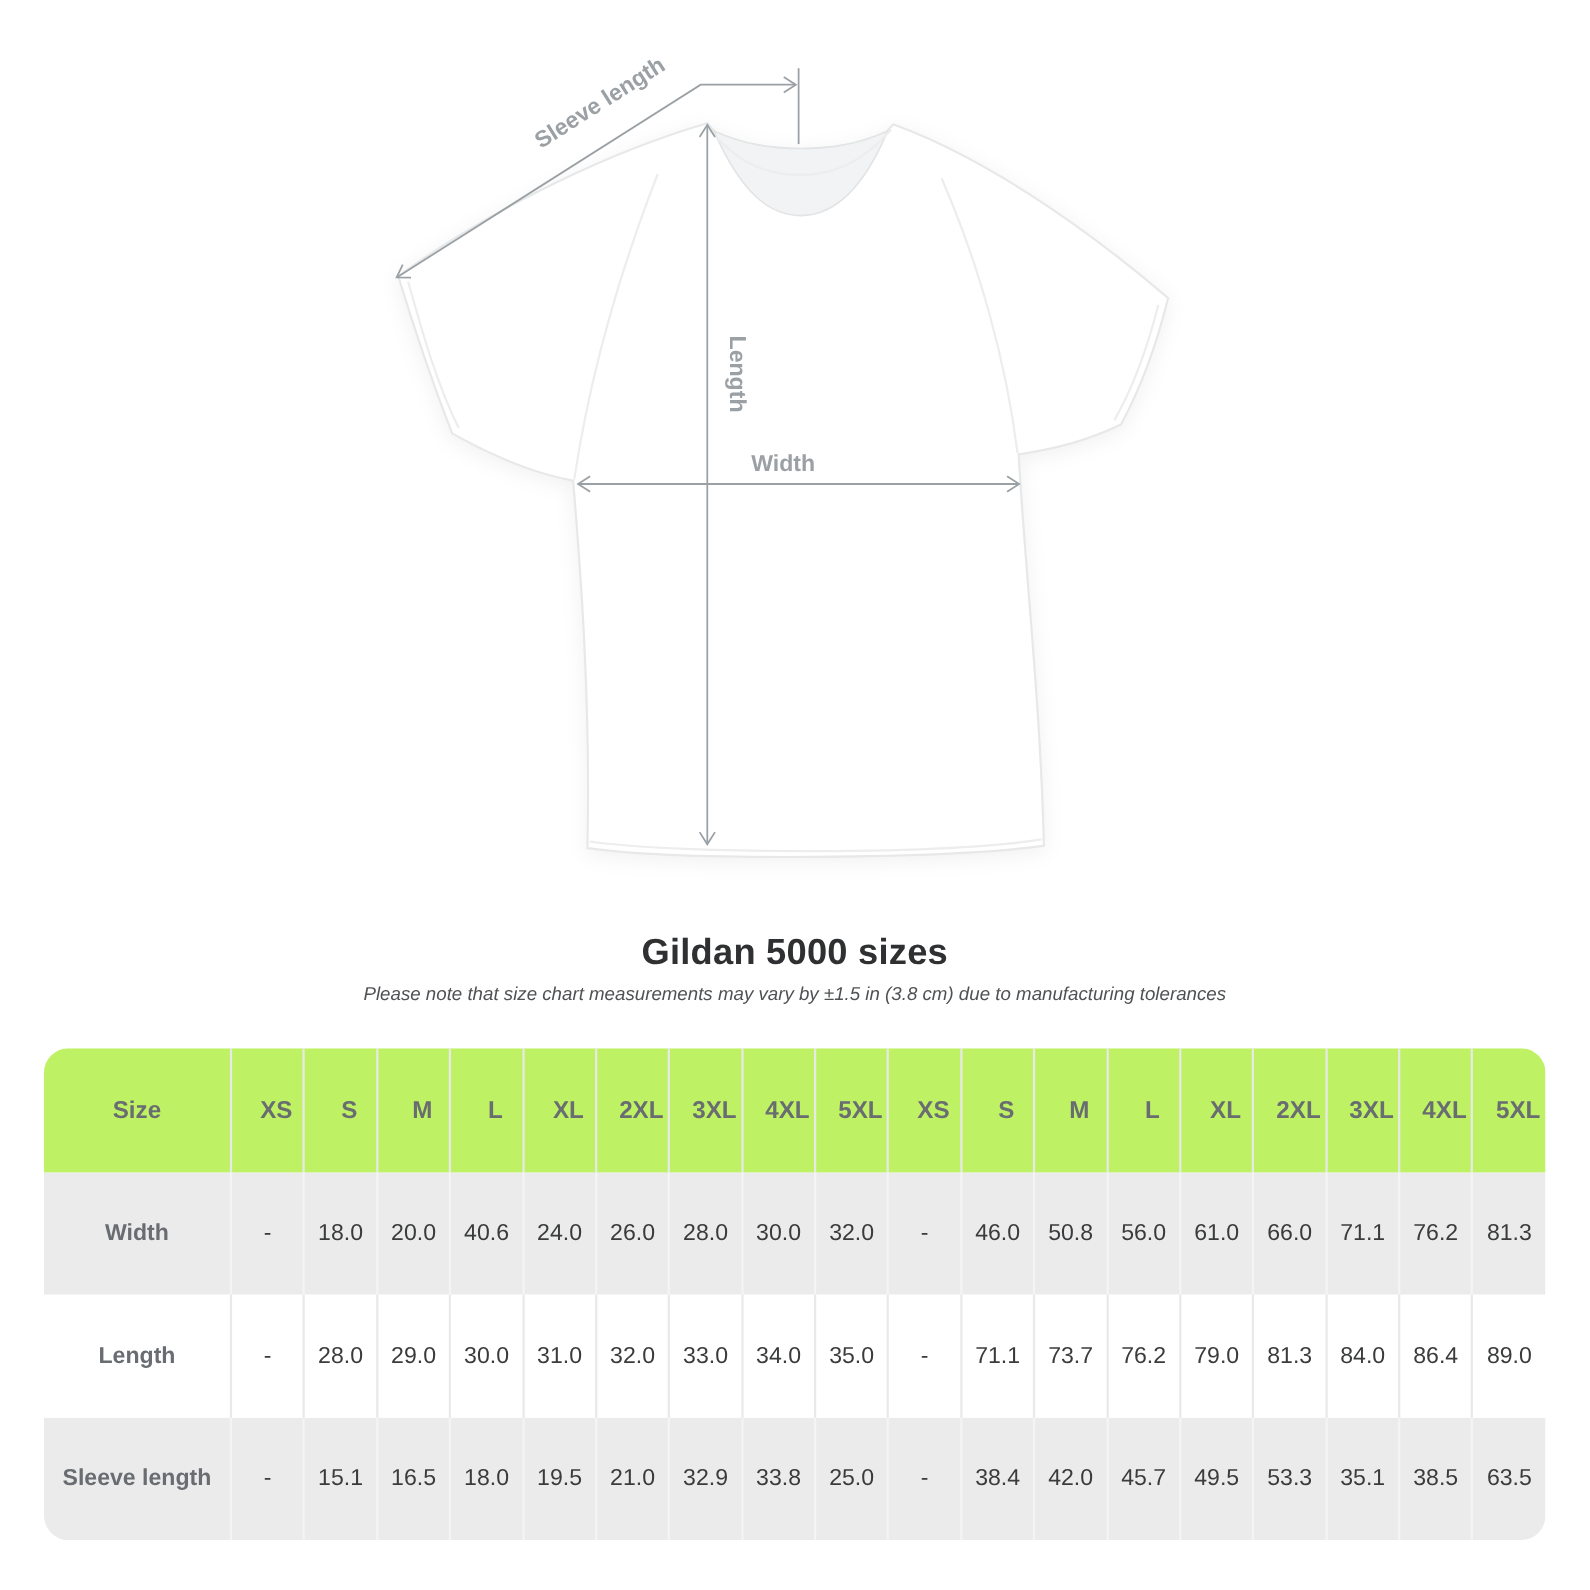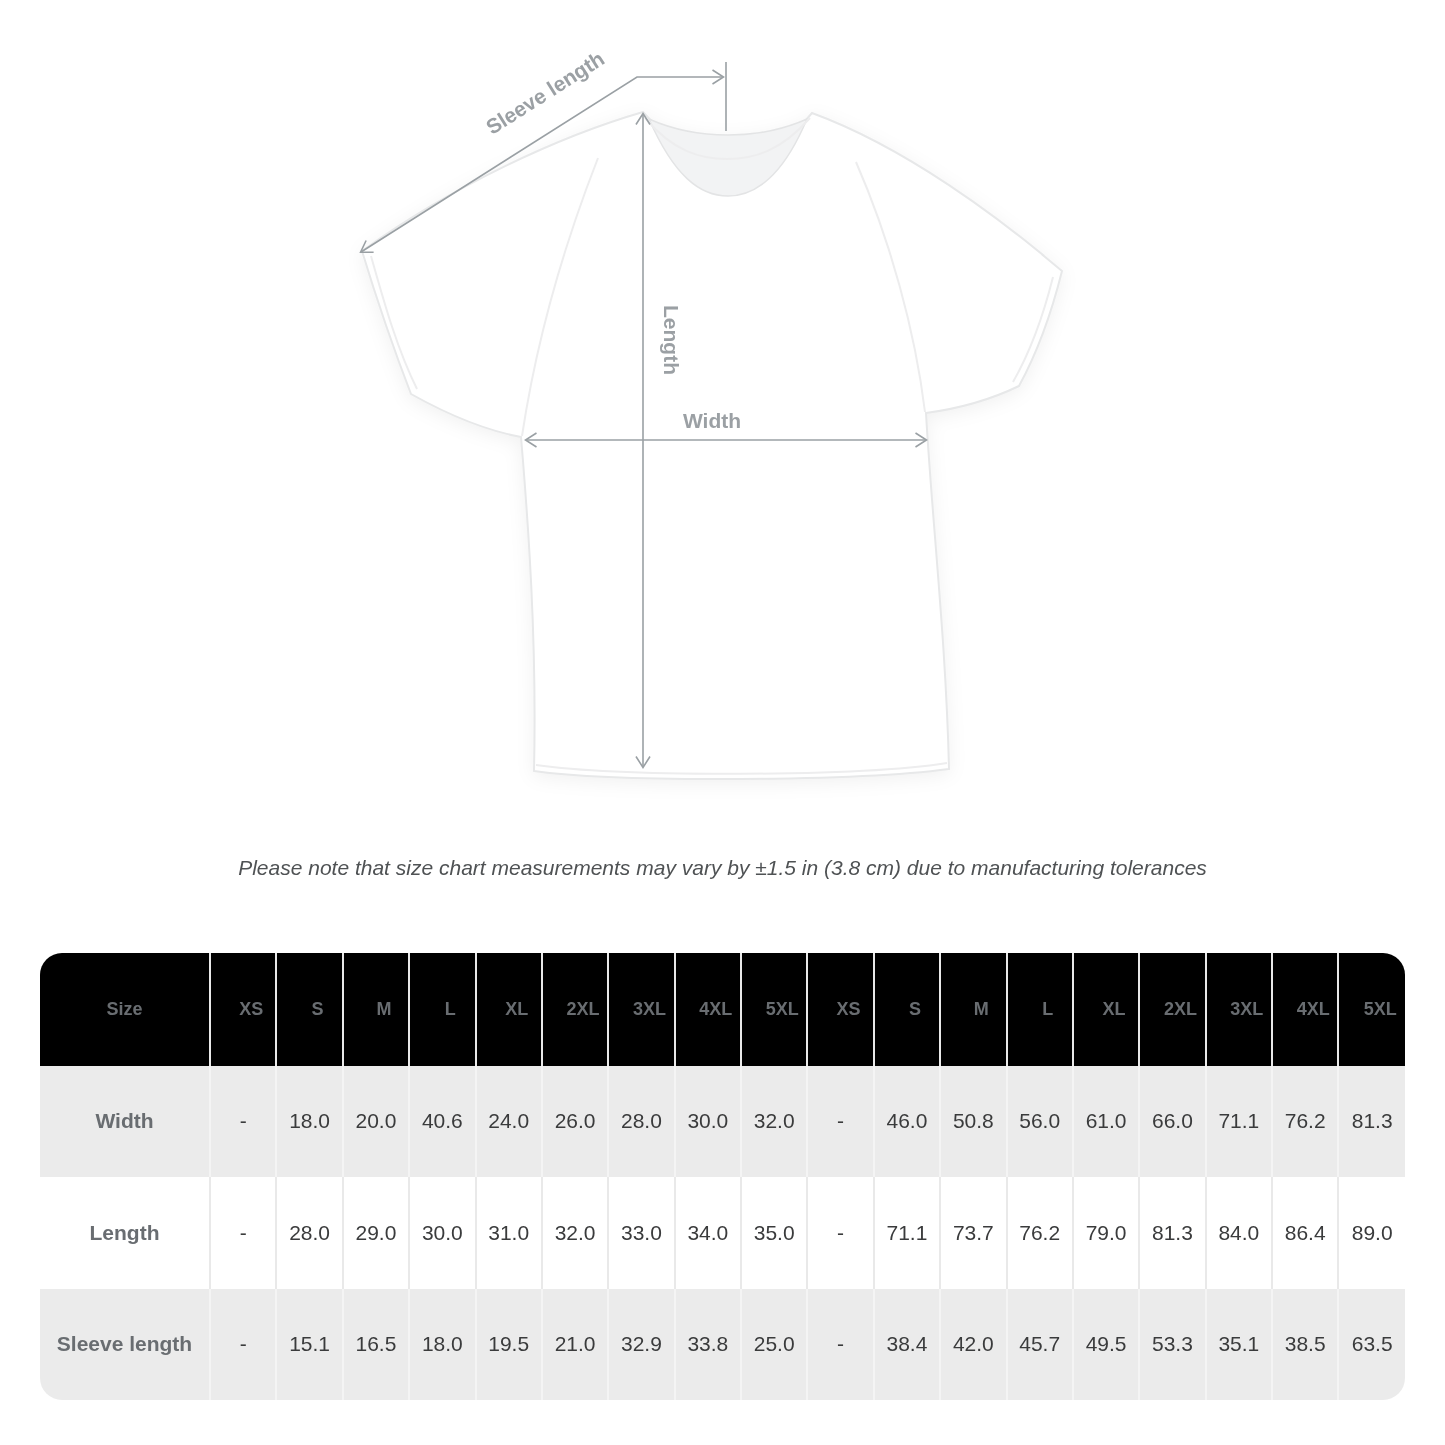--- a/index.html
+++ b/index.html
@@ -20,38 +20,38 @@
   .seam { fill:none; stroke:#ededee; stroke-width:2; }
   .measure { fill:none; stroke:#9aa0a4; stroke-width:1.6; }
   .measure-label {
     fill:#9ba0a4; font-weight:bold; font-size:21px;
     font-family:"Liberation Sans", sans-serif;
   }
 
   
   .heading { position:absolute; top:846px; left:0; width:100%; text-align:center; }
   .heading h1 { font-size:33px; font-weight:bold; color:#2f3032; letter-spacing:.2px; }
-  .heading p  { margin-top:10px; font-size:21px; font-style:italic; color:#4f5254; }
+  .heading p  { margin-top:10px; font-size:17px; font-style:italic; color:#4f5254; }
 
   
   .table-wrap {
     position:absolute; left:40px; top:953px; width:1365px; height:447px;
     border-radius:22px; overflow:hidden; background:#ffffff;
   }
   table { width:100%; height:100%; border-collapse:collapse; table-layout:fixed; }
   col.c-label { width:170px; }
 
   tr.unit-row { height:108px; }
   tr.unit-row td { background:#e8e8e8; text-align:center; vertical-align:middle; }
   .unit-name { font-size:27px; font-weight:bold; font-style:italic; color:#5c6165; }
   .unit-sub  { margin-top:7px; font-size:20px; font-style:italic; color:#54585b; }
 
   tr.head-row { height:85px; }
   tr.head-row th {
-    background:#000000; font-size:18px; font-weight:bold; color:#696d71;
+    background:#bef264; font-size:22px; font-weight:bold; color:#696d71;
     text-align:center; vertical-align:middle;
   }
   tr.head-row th + th { border-left:2px solid #e9e9e9;padding-left:16px; }
 
   tr.data-row { height:84px; }
   tr.data-row th {
     font-size:21px; font-weight:bold; color:#696d71;
     text-align:center; vertical-align:middle;
   }
   tr.data-row td {
@@ -110,20 +110,21 @@
       <path class="measure" d="M 526,440 L 926,440" marker-start="url(#arrow)" marker-end="url(#arrow)"></path>
     </g>
 
     <text class="measure-label" transform="translate(549,99) rotate(-32.5)" text-anchor="middle">Sleeve length</text>
     <text class="measure-label" transform="translate(664,340) rotate(90)" text-anchor="middle">Length</text>
     <text class="measure-label" x="712" y="428" text-anchor="middle">Width</text>
   </svg>
 </div>
 
 <div class="heading">
+  <h1>Gildan 5000 sizes</h1>
   <p>Please note that size chart measurements may vary by ±1.5 in (3.8 cm) due to manufacturing tolerances</p>
 </div>
 
 <div class="table-wrap">
   <table>
     <colgroup>
       <col class="c-label">
       <col>
         <col>
         <col>

